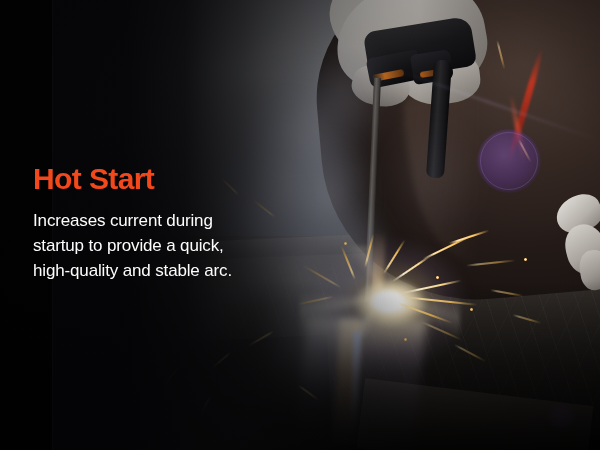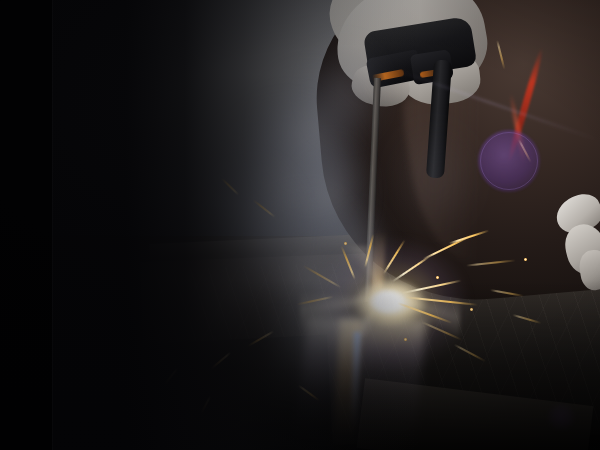--- a/index.html
+++ b/index.html
@@ -485,14 +485,22 @@
     <div class="flare-ring"></div>
     <div class="flare-small"></div>
 
     <div class="vignette"></div>
     <div class="bottom-dark"></div>
     <div class="scrim"></div>
     <div class="seam"></div>
     <div class="seam-line"></div>
   </div>
 
+  <div class="copy">
+    <div class="headline" style="color: rgb(242, 72, 27);">Hot Start</div>
+    <div class="body-copy" style="color: rgb(253, 253, 253);">
+      <p>Increases current during</p>
+      <p>startup to provide a quick,</p>
+      <p>high-quality and stable arc.</p>
+    </div>
+  </div>
 
 </div>
 
 </body></html>

